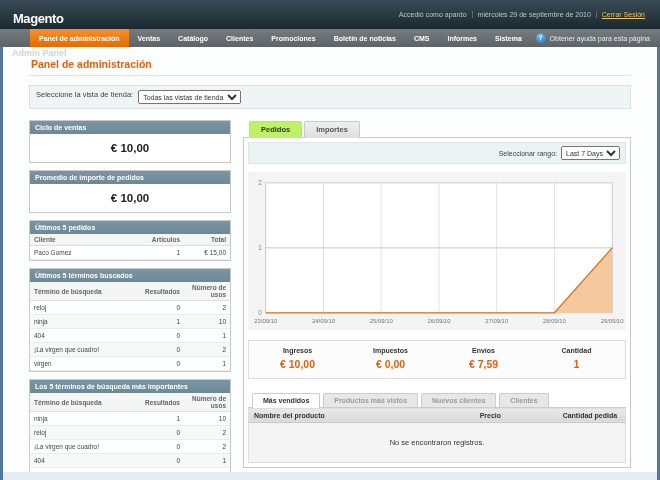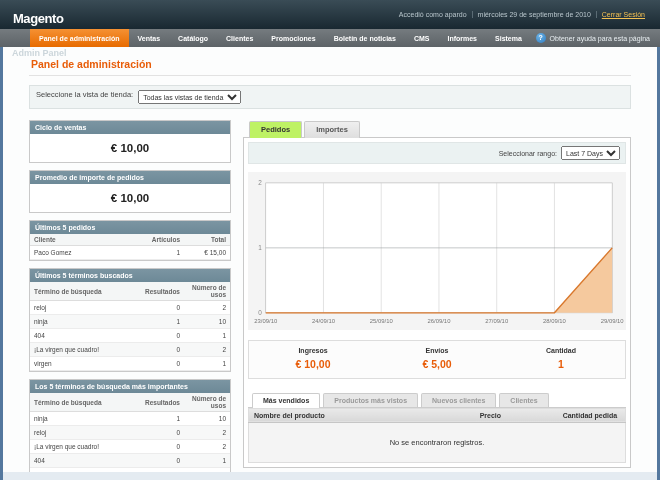--- a/index.html
+++ b/index.html
@@ -328,21 +328,22 @@
               <text x="133.33333333333331" y="148" text-anchor="middle" font-size="6" fill="#777" font-family="Liberation Sans, sans-serif">25/09/10</text>
               <text x="192" y="148" text-anchor="middle" font-size="6" fill="#777" font-family="Liberation Sans, sans-serif">26/09/10</text>
               <text x="250.66666666666666" y="148" text-anchor="middle" font-size="6" fill="#777" font-family="Liberation Sans, sans-serif">27/09/10</text>
               <text x="309.3333333333333" y="148" text-anchor="middle" font-size="6" fill="#777" font-family="Liberation Sans, sans-serif">28/09/10</text>
               <text x="368" y="148" text-anchor="middle" font-size="6" fill="#777" font-family="Liberation Sans, sans-serif">29/09/10</text>
             </svg>
         </div>
 
         <div class="totals" id="totals">
             <div class="total-cell"><span class="total-label">Ingresos</span><span class="total-value">€ 10,00</span></div>
-            <div class="total-cell"><span class="total-label">Envíos</span><span class="total-value">€ 5,00</span></div>
+            <div class="total-cell"><span class="total-label">Impuestos</span><span class="total-value">€ 0,00</span></div>
+            <div class="total-cell"><span class="total-label">Envíos</span><span class="total-value">€ 7,59</span></div>
             <div class="total-cell"><span class="total-label">Cantidad</span><span class="total-value">1</span></div>
           </div>
 
         <div class="bottom-tabs" id="bottom-tabs">
             <div class="bottom-tab active">Más vendidos</div>
             <div class="bottom-tab">Productos más vistos</div>
             <div class="bottom-tab">Nuevos clientes</div>
             <div class="bottom-tab">Clientes</div>
           </div>
         <table class="products-table">

